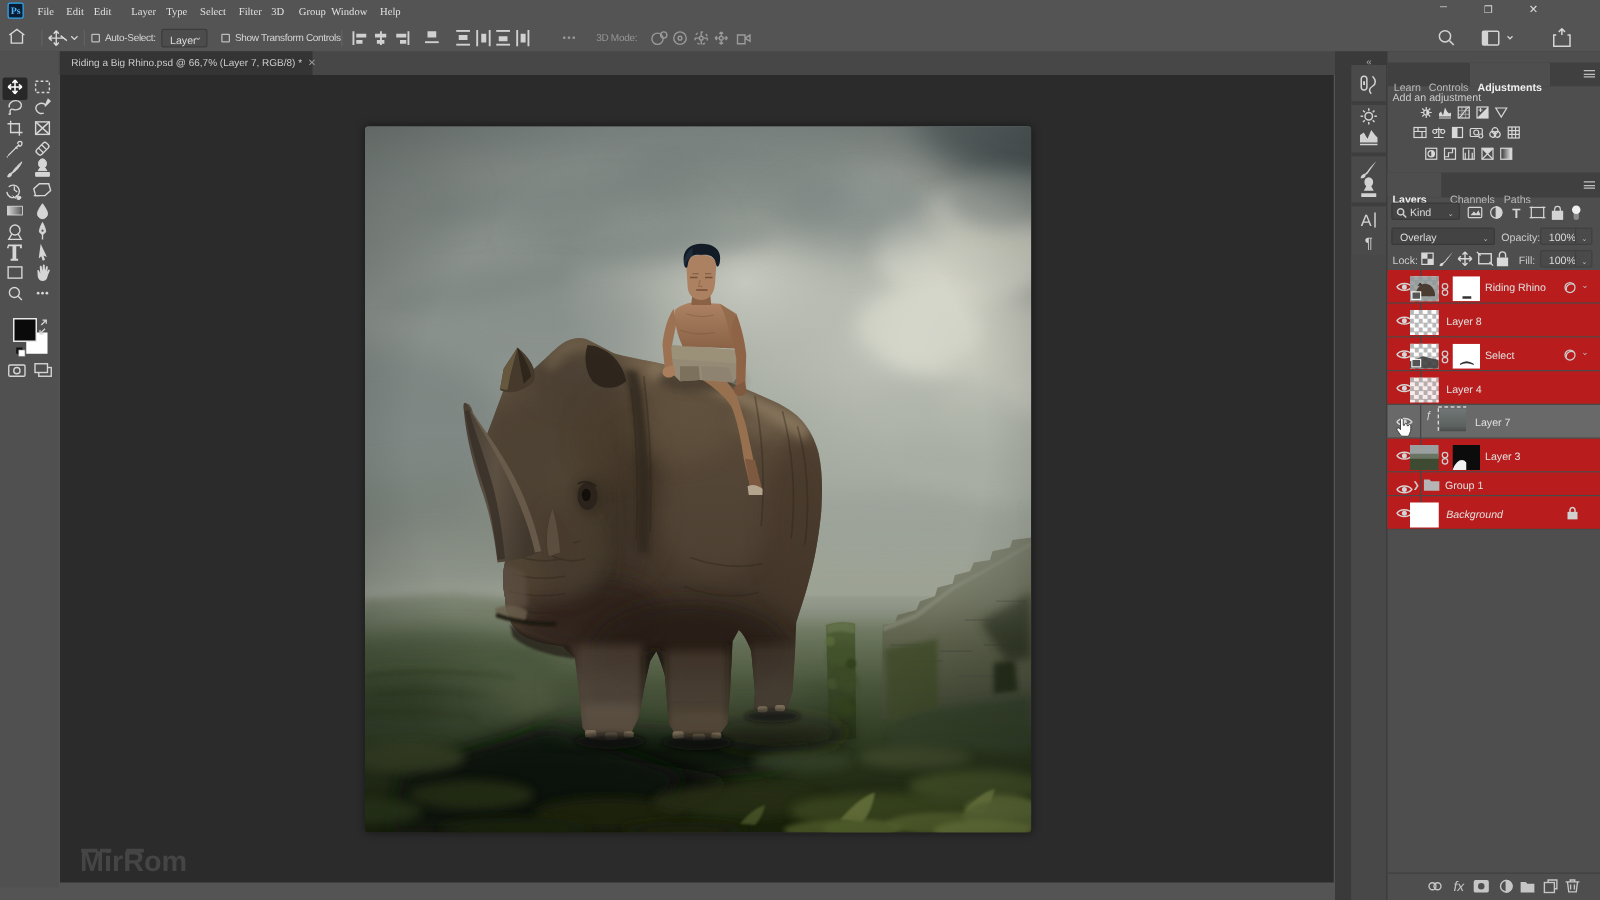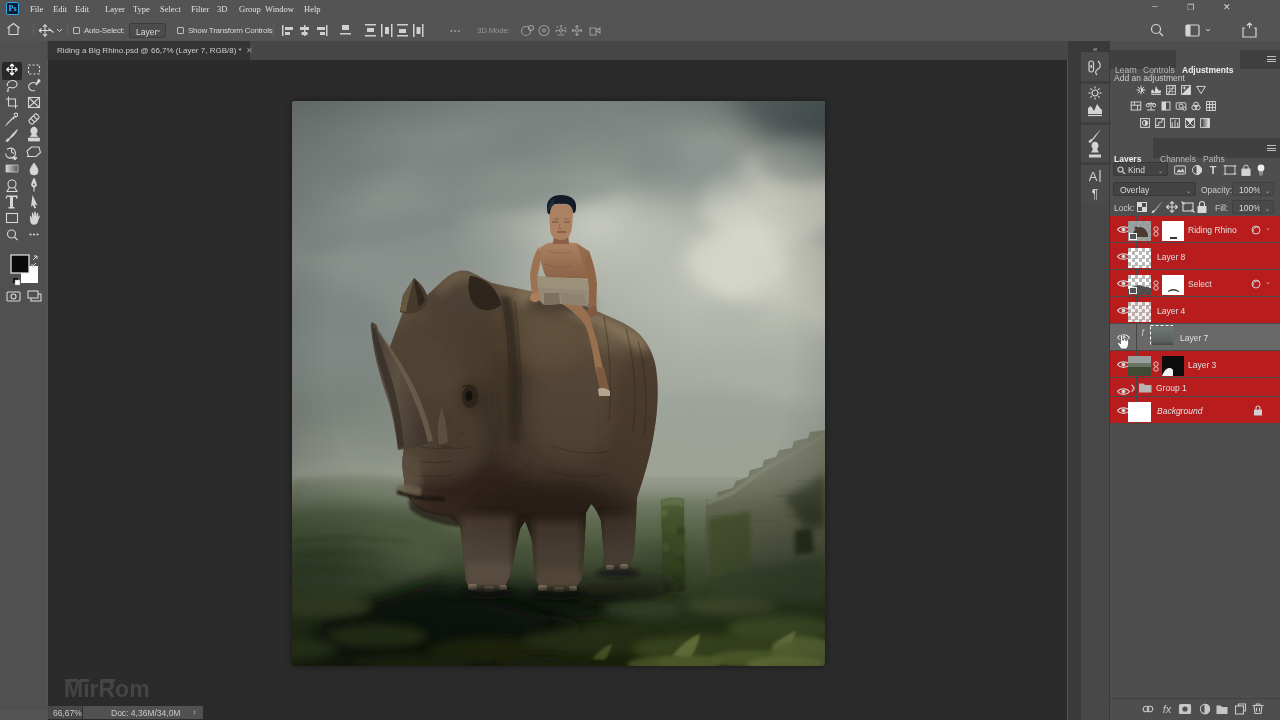--- a/index.html
+++ b/index.html
@@ -603,24 +603,20 @@
         <path d="M33,219 l4,-4 m0,3 v-3 h-3 M36,222 l-4,4 m0,-3 v3 h3" stroke="#d6d6d6" stroke-width="1" fill="none"></path>
         <rect x="13" y="237" width="5" height="5" fill="#111111"></rect>
         <rect x="15" y="239" width="5" height="5" fill="#ffffff" stroke="#888888" stroke-width="0.5"></rect>
         <rect x="7" y="251" width="13" height="9" rx="1" stroke="#d6d6d6" fill="none" stroke-width="1.1"></rect>
         <circle cx="13.5" cy="255.5" r="2.5" stroke="#d6d6d6" fill="none" stroke-width="1.1"></circle>
         <rect x="31" y="253" width="10" height="7" stroke="#d6d6d6" fill="none" stroke-width="1.1"></rect>
         <rect x="28" y="250" width="10" height="7" stroke="#d6d6d6" fill="#505050" stroke-width="1.1"></rect>
       </svg>
   </div>
 
-  <div class="abs" id="statusbar">
-    <div id="zoombox">66,67%</div>
-    <div id="docbox">Doc: 4,36M/34,0M<span style="position:absolute;left:110px;top:1px;color:#b8b8b8">›</span></div>
-  </div>
 
   <div class="abs" id="rightbg"></div>
   <div class="abs" id="iconstrip">
     <svg width="28" height="668" id="stripsvg">
         <rect x="0" y="29" width="28" height="3" fill="#3e3e3e"></rect>
         <rect x="0" y="70" width="28" height="3" fill="#3e3e3e"></rect>
         <rect x="0" y="110" width="28" height="3" fill="#3e3e3e"></rect>
         <rect x="0" y="152" width="28" height="516" fill="#484848"></rect>
         <g transform="translate(14,16)" fill="none" stroke="#d2d2d2" stroke-width="1.2">
           <rect x="-6" y="-7" width="4.5" height="11" rx="2"></rect>

